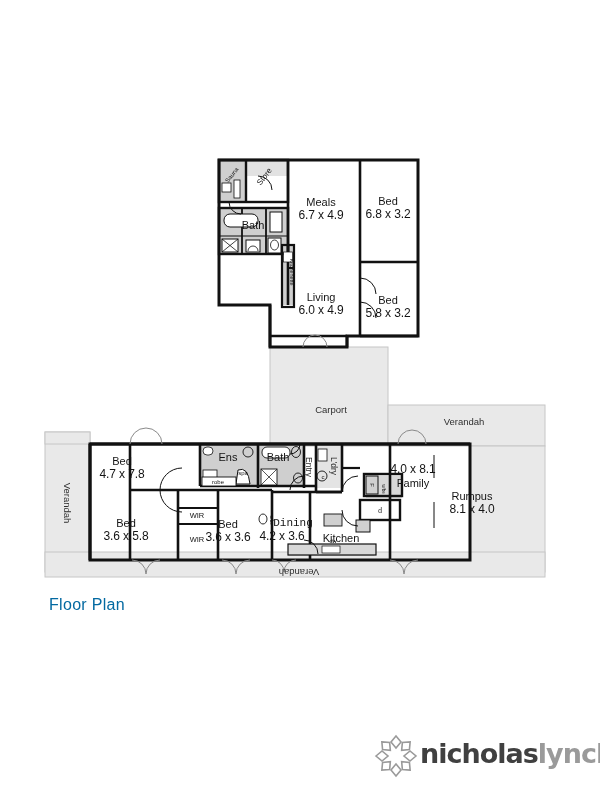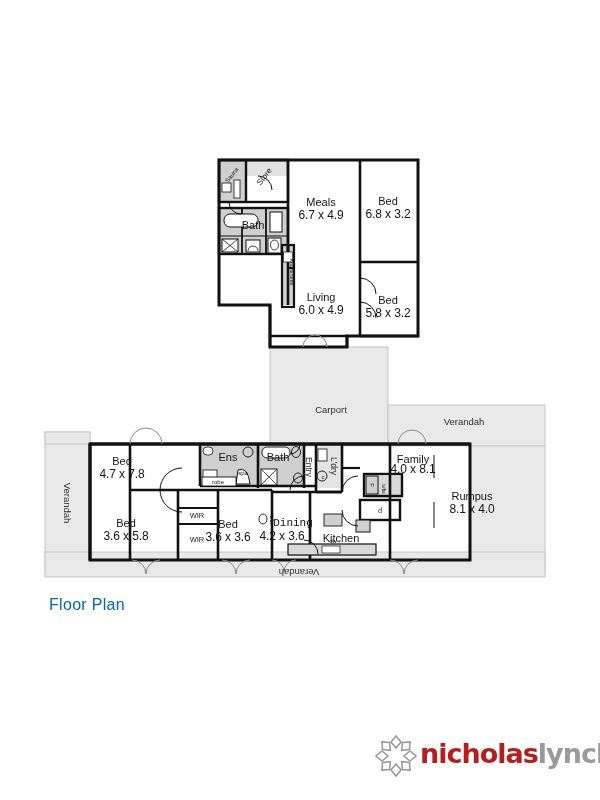--- a/index.html
+++ b/index.html
@@ -34,21 +34,21 @@
   .gray-area{font-size:9.5px;color:#2f2f2f;}
   
   #logo{
     position:absolute;left:374px;top:728px;width:205px;height:54px;
   }
   #logo .word{
     position:absolute;left:46px;top:10px;
     font-size:27px;font-weight:bold;letter-spacing:-1px;
     font-family:"DejaVu Sans", sans-serif;
   }
-  #logo .w1{color:#b91c1c;}
+  #logo .w1{color:#404040;}
   #logo .w2{color:#9a9a9a;}
   .logo-mark{position:absolute;left:0;top:6px;width:44px;height:44px;}
   .center{transform:translate(-50%,-50%);}
 </style>
 </head>
 <body>
 
 <svg id="plan" viewBox="0 0 600 800">
   <defs>
     <g id="doorswing"></g>
@@ -241,21 +241,21 @@
 <div class="lbl room-dim center" style="left:126px;top:536px;">3.6 x 5.8</div>
 
 <div class="lbl room-name center" style="left:228px;top:525px;">Bed</div>
 <div class="lbl room-dim center" style="left:228px;top:537px;">3.6 x 3.6</div>
 
 <div class="lbl room-name center" style="left:293px;top:524px;font-family:Liberation Mono, monospace;">Dining</div>
 <div class="lbl room-dim center" style="left:282px;top:536px;">4.2 x 3.6</div>
 
 <div class="lbl room-name center" style="left:341px;top:539px;">Kitchen</div>
 
-<div class="lbl room-name center" style="left:413px;top:460px;">Family</div>
+<div class="lbl room-name center" style="left:413px;top:484px;">Family</div>
 <div class="lbl room-dim center" style="left:413px;top:469px;">4.0 x 8.1</div>
 
 <div class="lbl room-name center" style="left:472px;top:497px;">Rumpus</div>
 <div class="lbl room-dim center" style="left:472px;top:509px;">8.1 x 4.0</div>
 
 <div class="lbl room-name center" style="left:228px;top:458px;">Ens</div>
 <div class="lbl room-name center" style="left:278px;top:458px;">Bath</div>
 
 <div class="lbl vrt center" style="left:309px;top:467px;transform:translate(-50%,-50%) rotate(90deg);">Entry</div>
 <div class="lbl vrt center" style="left:334px;top:466px;transform:translate(-50%,-50%) rotate(90deg);">L'dry</div>

